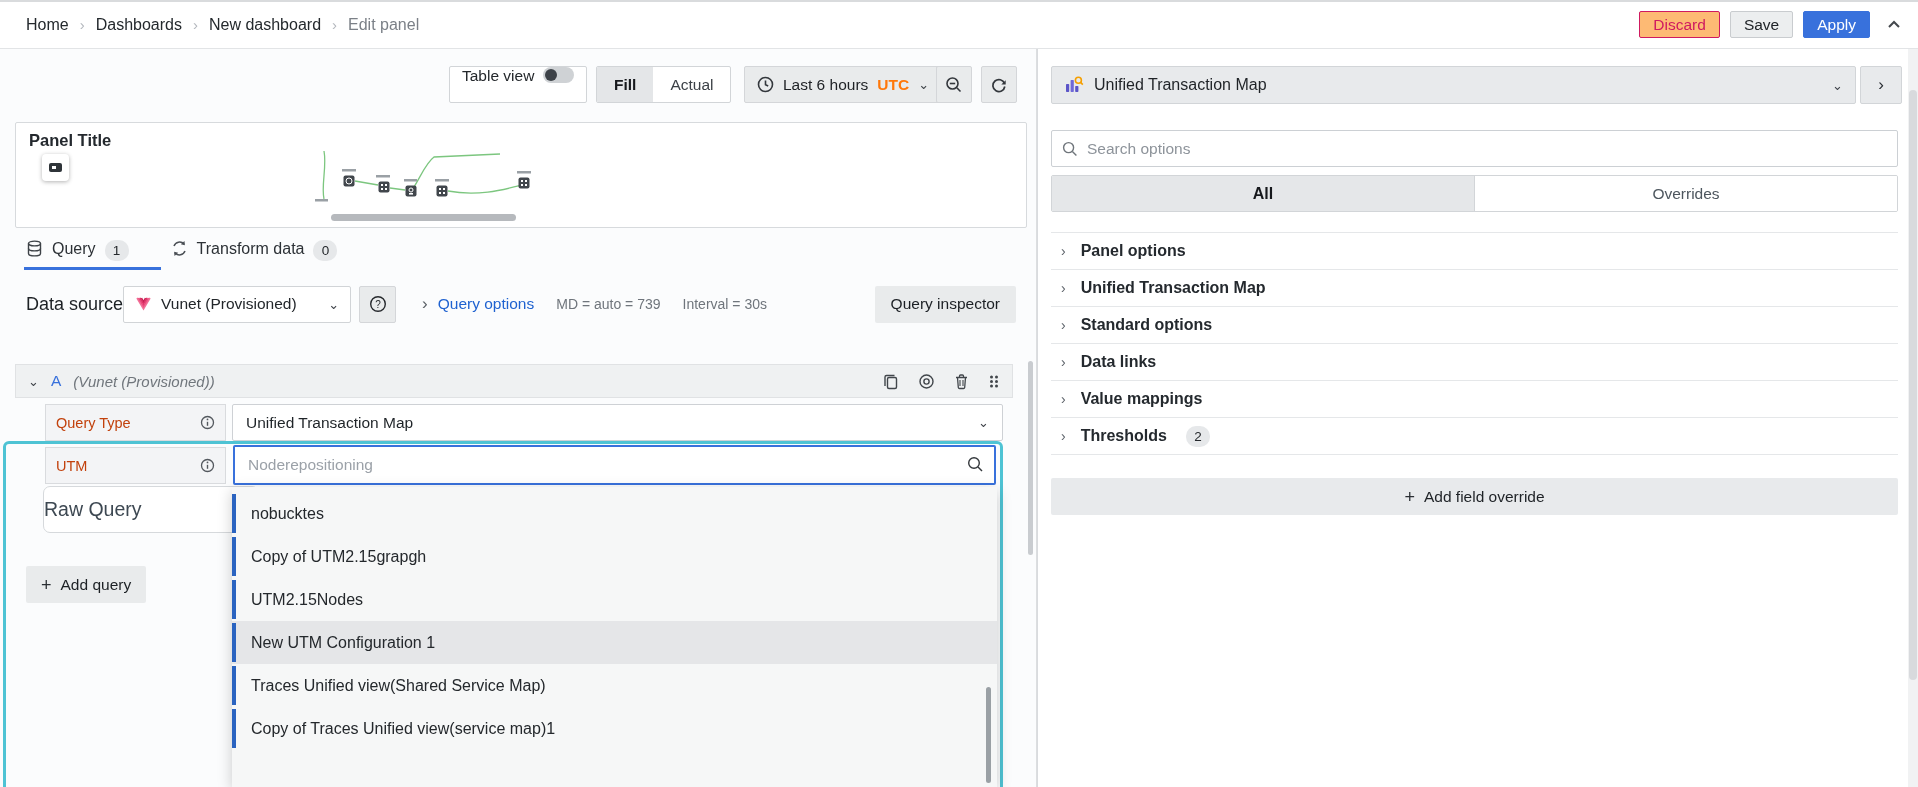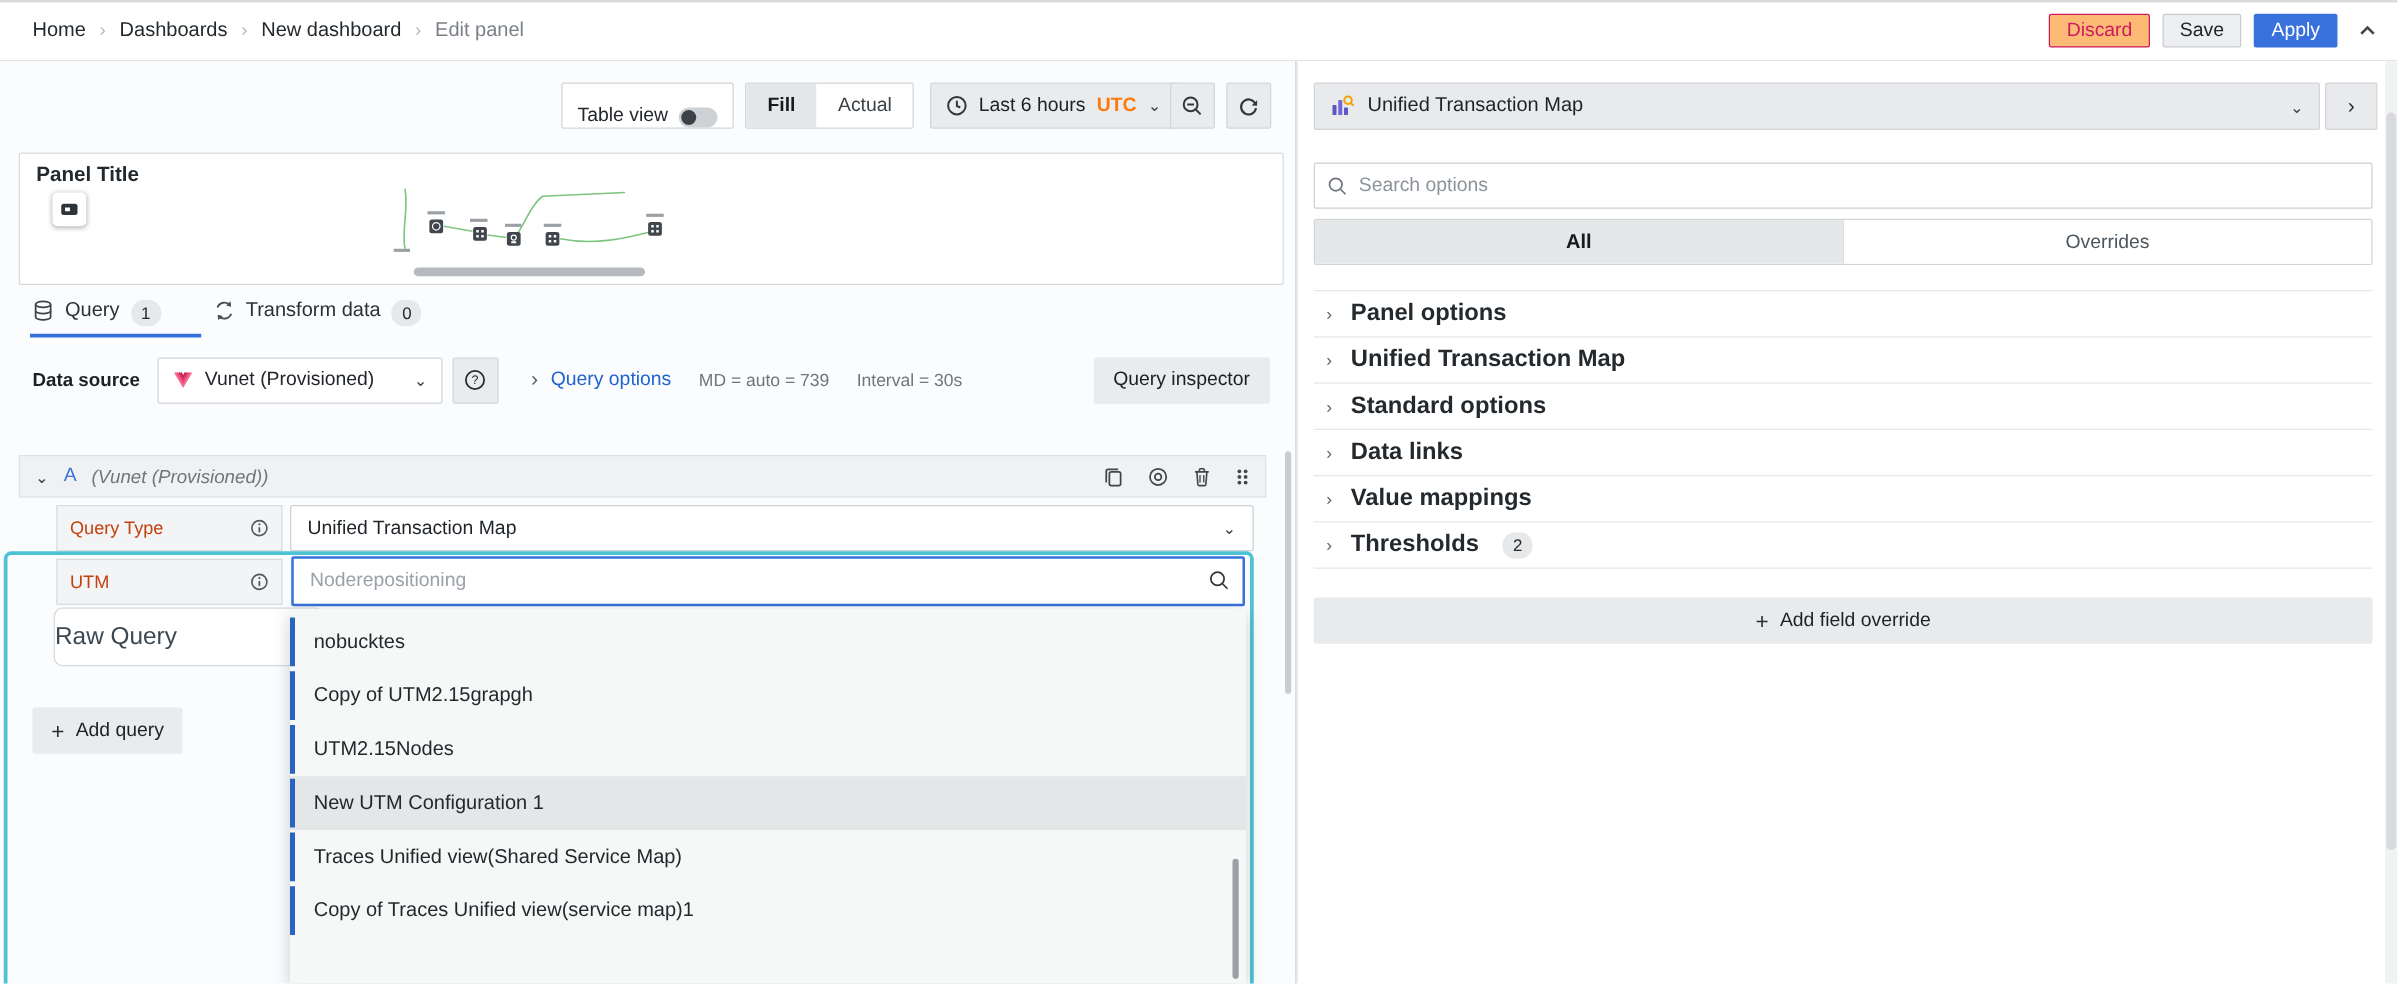--- a/index.html
+++ b/index.html
@@ -22,21 +22,21 @@
   .btn-discard { background:#fdba74; border:1px solid #cf1a60; color:#cf1a60; }
   .btn-save { background:#eceeef; border:1px solid #c9cccf; color:#202428; }
   .btn-apply { background:#3871dc; border:1px solid #3871dc; color:#fff; }
   .chev-up { margin-left:6px; color:#44484d; display:flex; align-items:center; cursor:pointer; }
 
   
   #canvas { position:absolute; left:0; top:49px; width:1037px; height:738px; background:#fbfcfd; }
 
   
   .tableview { position:absolute; left:449px; top:17px; height:37px; background:#fff; border:1px solid #d2d5d8;
-               border-radius:2px; display:flex; align-items:flex-end; gap:9px; padding:0 12px; font-size:15.5px; color:#24282c; }
+               border-radius:2px; display:flex; align-items:flex-start; gap:9px; padding:0 12px; font-size:15.5px; color:#24282c; }
   .toggle { position:relative; width:31px; height:16px; background:#cfd2d5; border-radius:8px; cursor:pointer; }
   .toggle .knob { position:absolute; left:2px; top:2px; width:12px; height:12px; border-radius:50%; background:#3d4248; }
   .fillactual { position:absolute; left:596px; top:17px; height:37px; background:#fff; border:1px solid #d2d5d8;
                 border-radius:2px; display:flex; overflow:hidden; cursor:pointer; }
   .fillactual .seg { padding:0 17px; display:flex; align-items:center; font-size:15.5px; color:#3c4147; }
   .fillactual .seg.active { background:#e4e6e8; font-weight:700; color:#17191d; }
   .timepicker { position:absolute; left:744px; top:17px; height:37px; background:#e9ebec; border:1px solid #d4d6d9;
                 border-radius:2px; display:flex; align-items:center; gap:9px; padding:0 12px; cursor:pointer; }
   .timepicker .range { font-size:15.5px; font-weight:500; color:#1e2125; }
   .timepicker .tz { font-size:15.5px; font-weight:600; }
@@ -58,21 +58,21 @@
   
   #tabs { position:absolute; left:26px; top:191px; display:flex; gap:42px; }
   .tab { display:flex; gap:9px; cursor:pointer; }
   .tab .lbl { font-size:16px; font-weight:500; color:#2c3136; }
   .pill { background:#e6e8ea; border-radius:10px; min-width:24px; height:21px; padding:0 8px; display:inline-flex;
           align-items:center; justify-content:center; font-size:13.5px; color:#24282c; }
   .tab-underline { position:absolute; left:24px; top:218px; width:137px; height:3px; background:#3871dc; }
 
   
   #dsrow { position:absolute; left:26px; top:236px; width:990px; height:38px; display:flex; align-items:center; }
-  .ds-label { font-size:15px; font-weight:700; color:#1d2125; margin-right:14px; }
+  .ds-label { font-size:18px; font-weight:400; color:#1d2125; }
   .ds-select { width:228px; height:37px; background:#fff; border:1px solid #d1d4d7; border-radius:2px;
                display:flex; align-items:center; gap:9px; padding:0 11px; cursor:pointer; }
   .ds-select .nm { font-size:15.5px; color:#22262a; flex:1; }
   .help-btn { width:37px; height:37px; background:#e9ebec; border:1px solid #d4d6d9; border-radius:2px; margin-left:8px;
               display:flex; align-items:center; justify-content:center; cursor:pointer; }
   .qo-caret { margin-left:26px; color:#5a6066; font-size:17px; cursor:pointer; }
   .qo-link { margin-left:10px; font-size:15.5px; font-weight:500; color:#1f62d0; cursor:pointer; }
   .ds-meta { margin-left:22px; font-size:14px; color:#6f757c; }
   .inspector-btn { margin-left:auto; background:#e9ebec; border-radius:2px; height:37px; padding:0 16px;
                    display:flex; align-items:center; font-size:15.5px; font-weight:500; color:#1b1f24; cursor:pointer; }
@@ -139,21 +139,21 @@
   .searchbox input::placeholder { color:#8d939a; }
   .segmented { position:absolute; left:13px; top:126px; right:20px; height:37px; border:1px solid #d2d5d8;
                border-radius:2px; display:flex; overflow:hidden; }
   .seg { flex:1; display:flex; align-items:center; justify-content:center; cursor:pointer; }
   .seg-all { background:#e5e7e9; font-size:16px; font-weight:700; color:#17191d; }
   .seg-ovr { background:#fff; font-size:15.5px; color:#4d565e; border-left:1px solid #d2d5d8; }
   .sections { position:absolute; left:13px; top:183px; right:20px; border-top:1px solid #e5e7e9; }
   .sectionrow { height:37px; border-bottom:1px solid #e5e7e9; display:flex; align-items:center; gap:15px;
                 padding-left:10px; cursor:pointer; }
   .sectionrow .sc { color:#5d636a; font-size:14px; }
-  .sectionrow .lbl { font-size:19px; font-weight:700; color:#24292e; }
+  .sectionrow .lbl { font-size:16px; font-weight:700; color:#24292e; }
   .sectionrow .pill { margin-left:4px; }
   .add-override { position:absolute; left:13px; top:429px; right:20px; height:37px; background:#e8eaec; border-radius:2px;
                   display:flex; align-items:center; justify-content:center; gap:9px; font-size:15.5px; font-weight:500;
                   color:#1e2226; cursor:pointer; }
 
   
   .win-scroll { position:absolute; left:1908px; top:49px; width:10px; height:738px; background:#f1f2f3; }
   .win-thumb { position:absolute; left:1909px; top:90px; width:8px; height:590px; background:#d8dadd; border-radius:4px; cursor:pointer; }
 
   svg { display:block; }

